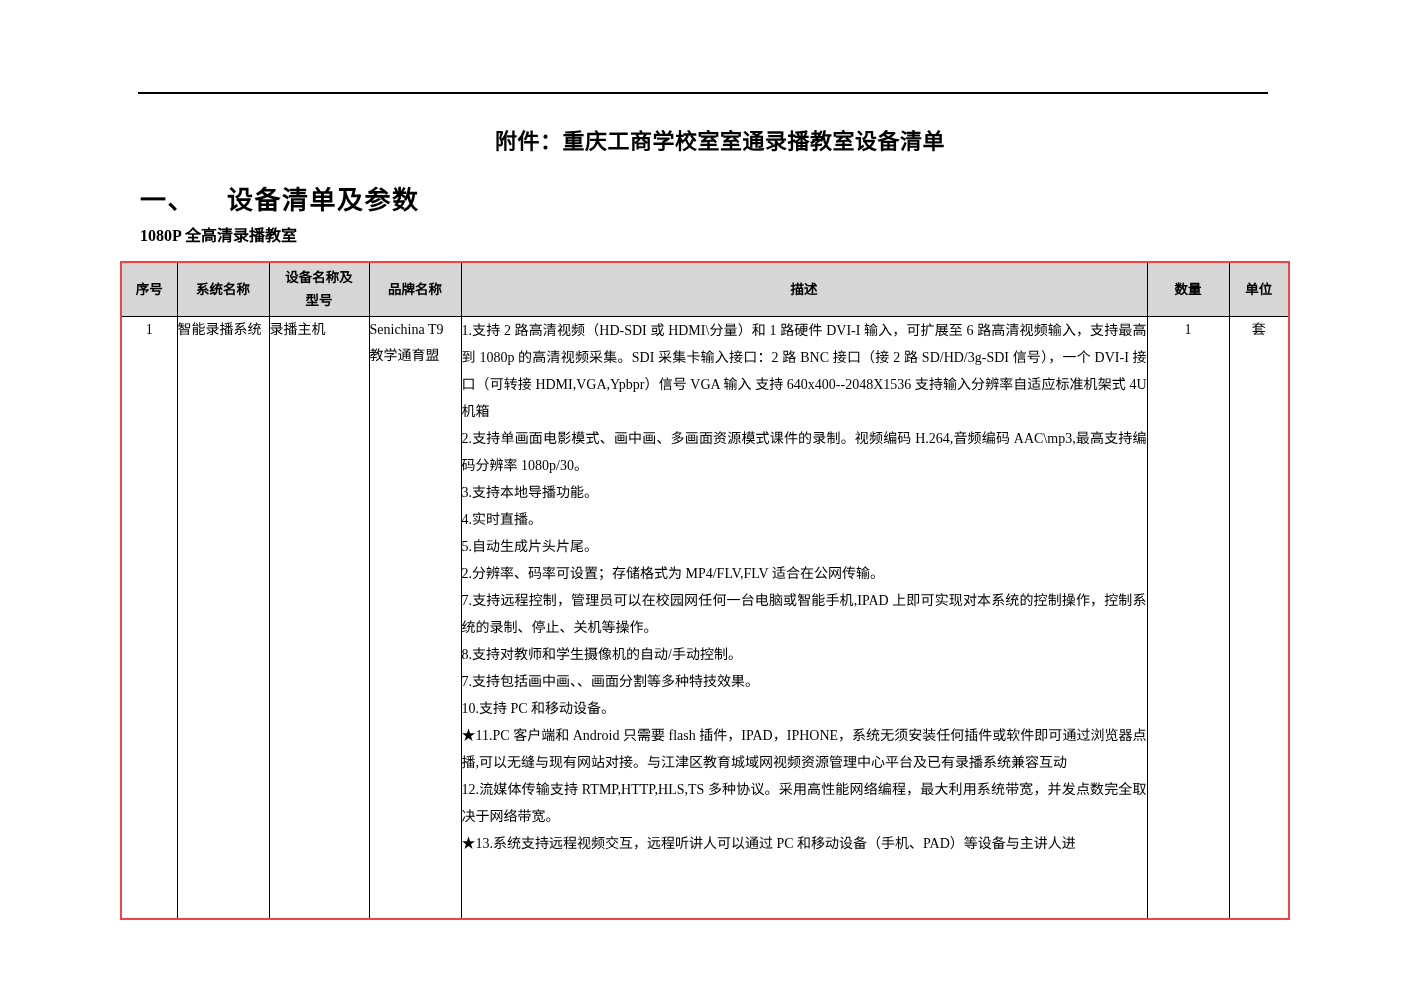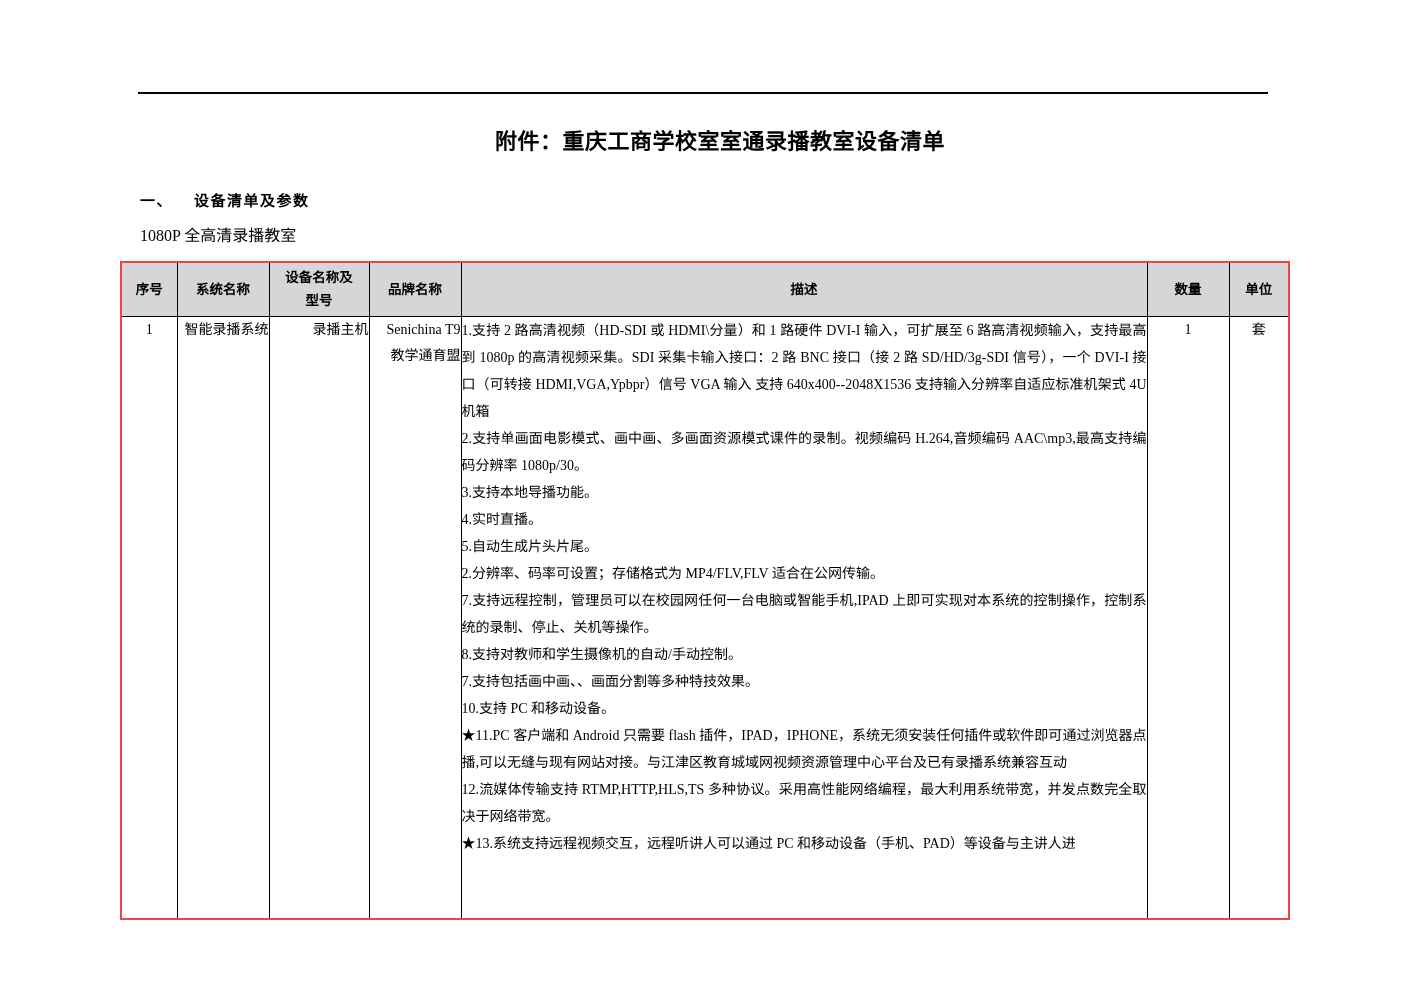--- a/index.html
+++ b/index.html
@@ -45,30 +45,30 @@
     line-height: 32px;
     letter-spacing: 0.5px;
     margin: 0 0 0 20px;
     padding: 0;
     white-space: nowrap;
     text-align: center;
   }
   .section-heading {
     font-family: "Liberation Serif", "DejaVu Serif", serif;
     font-weight: bold;
-    font-size: 15px;
+    font-size: 26px;
     line-height: 30px;
     margin: 28px 0 0 20px;
     padding: 0;
     white-space: pre;
     letter-spacing: 1.5px;
   }
   .sub-heading {
     font-family: "Liberation Serif", "DejaVu Serif", serif;
-    font-weight: normal;
+    font-weight: bold;
     font-size: 16px;
     line-height: 24px;
     margin: 8px 0 6px 20px;
     padding: 0;
     white-space: nowrap;
   }
   
   .spec-table {
     position: absolute;
     left: 120px;
@@ -106,21 +106,21 @@
   .col-unit  { width: 60px; }
 
   .cell-center-mid {
     text-align: center;
     vertical-align: middle;
     font-size: 14px;
     line-height: 26px;
     font-family: "Liberation Serif", "DejaVu Serif", serif;
   }
   .cell-left-mid {
-    text-align: right;
+    text-align: left;
     vertical-align: middle;
     font-size: 14px;
     line-height: 26px;
     padding: 0 7px;
     font-family: "Liberation Serif", "DejaVu Serif", serif;
   }
   .cell-desc {
     padding: 5px 8px 6px 7px;
     vertical-align: top;
   }

